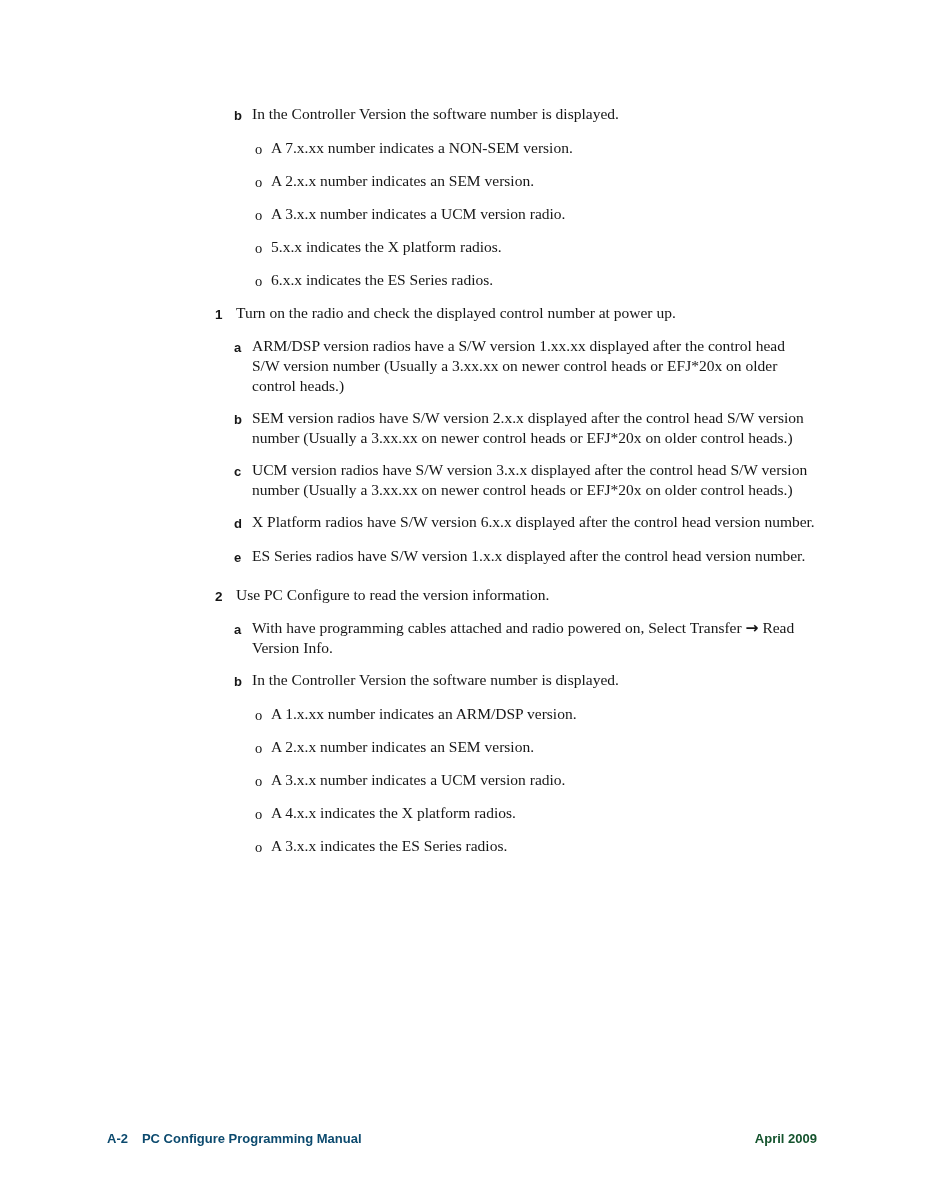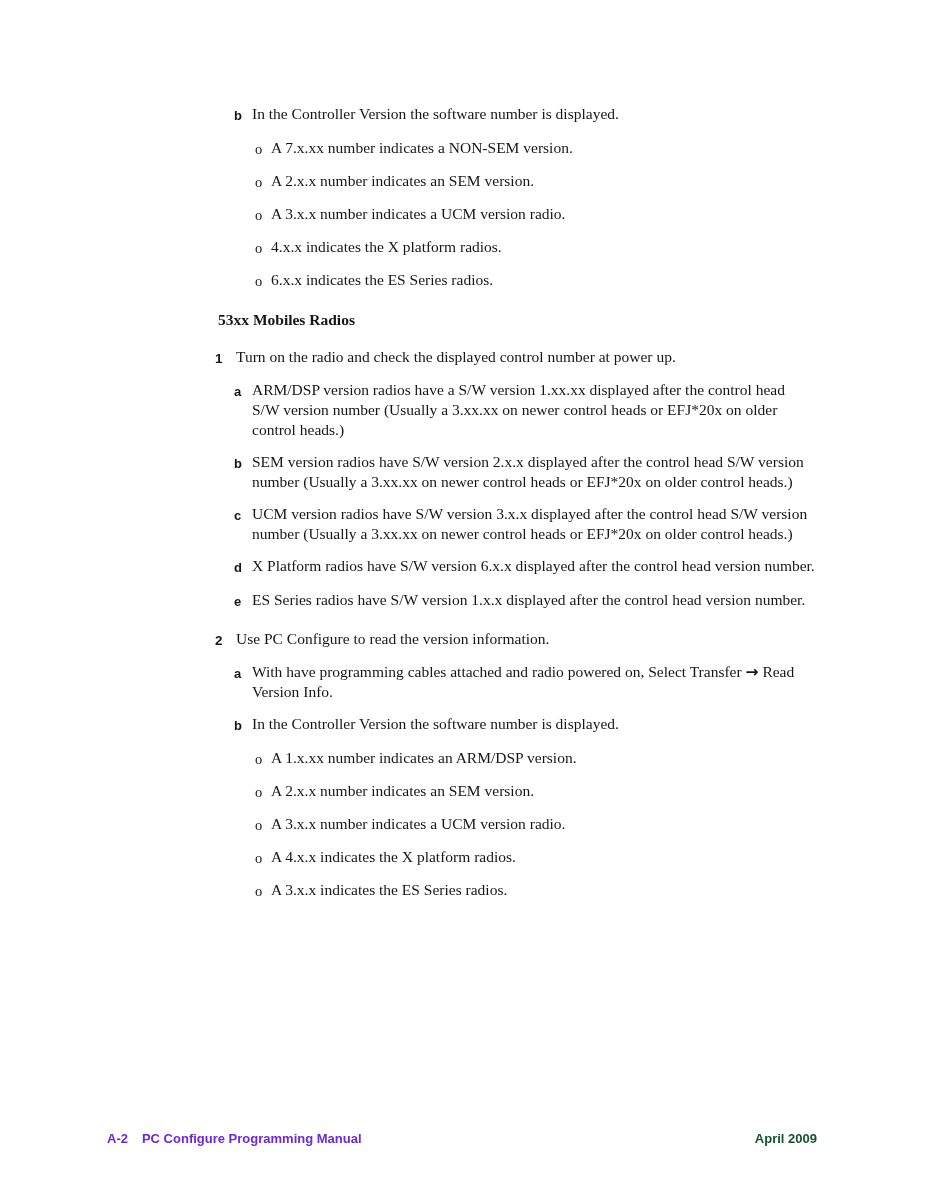--- a/index.html
+++ b/index.html
@@ -49,21 +49,21 @@
   .arrow { font-family: "DejaVu Sans", sans-serif; font-weight: bold; }
 
   .footer-left {
     position: absolute;
     left: 107px;
     top: 1131px;
     font-family: "Liberation Sans", sans-serif;
     font-weight: bold;
     font-size: 13px;
     line-height: 16px;
-    color: #6d28d9;
+    color: #0c4a6e;
     text-align: center;
   }
   .footer-left .title { margin-left: 14px; }
   .footer-right {
     position: absolute;
     right: 109px;
     top: 1131px;
     font-family: "Liberation Sans", sans-serif;
     font-weight: bold;
     font-size: 13px;
@@ -89,28 +89,27 @@
     <div class="row bullet">
       <span class="marker">o</span>
       <div class="text">A 2.x.x number indicates an SEM version.</div>
     </div>
     <div class="row bullet">
       <span class="marker">o</span>
       <div class="text">A 3.x.x number indicates a UCM version radio.</div>
     </div>
     <div class="row bullet">
       <span class="marker">o</span>
-      <div class="text">4.x.x indicates the X platform radios.</div>
+      <div class="text">5.x.x indicates the X platform radios.</div>
     </div>
     <div class="row bullet">
       <span class="marker">o</span>
       <div class="text">6.x.x indicates the ES Series radios.</div>
     </div>
 
-    <div class="heading">53xx Mobiles Radios</div>
 
     <div class="row step">
       <span class="marker">1</span>
       <div class="text">Turn on the radio and check the displayed control number at power up.</div>
     </div>
 
     <div class="row">
       <span class="marker">a</span>
       <div class="text">ARM/DSP version radios have a S/W version 1.xx.xx displayed after the control head S/W version number (Usually a 3.xx.xx on newer control heads or EFJ*20x on older control heads.)</div>
     </div>

